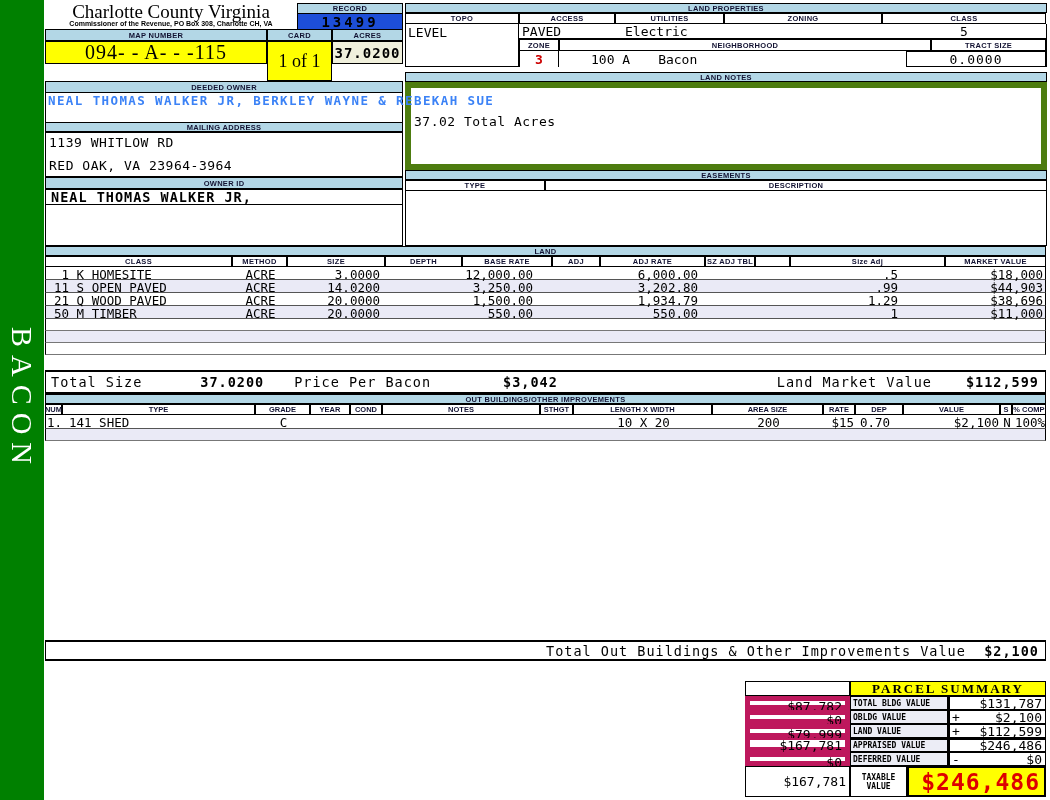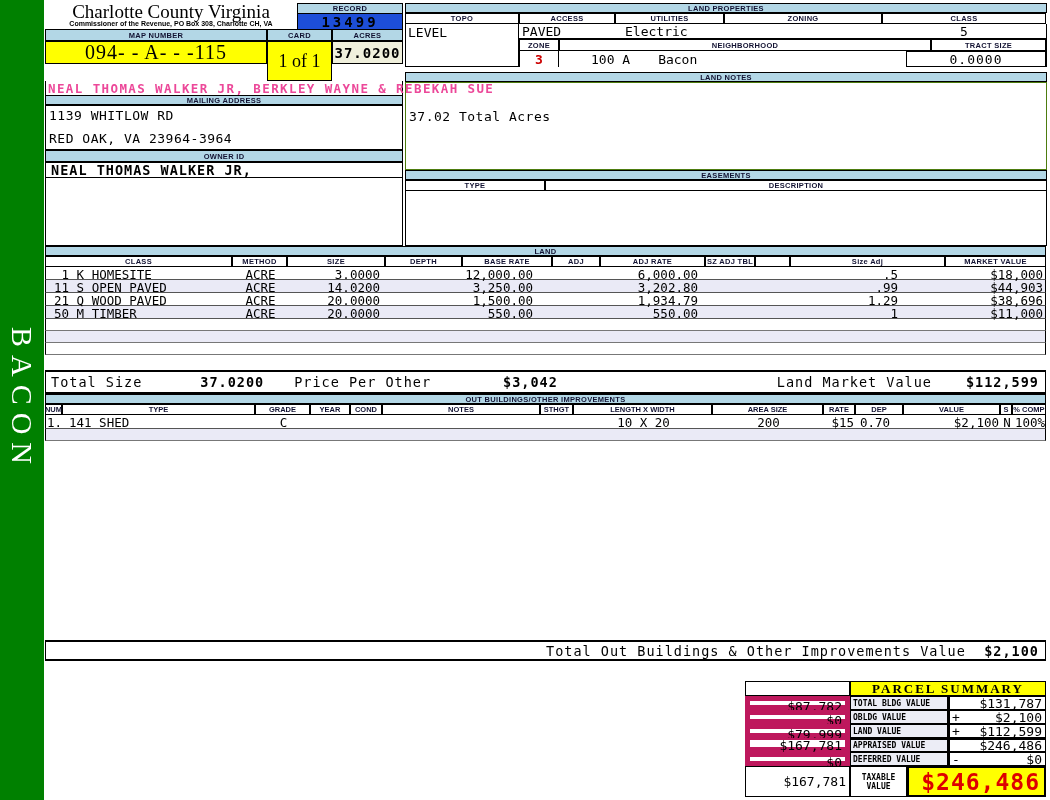--- a/index.html
+++ b/index.html
@@ -41,22 +41,22 @@
   .map-grid .bar { height:12px; }
   .map-val  { height:23px; background:#ffff00; border:1px solid #000; font-size:20px;
               display:flex; align-items:center; justify-content:center; letter-spacing:1px; }
   .card-val { height:40px; background:#ffff00; border:1px solid #000; font-size:18px;
               display:flex; align-items:center; justify-content:center; }
   .acres-val{ height:23px; background:#f0f0dc; border:1px solid #000; font-weight:bold;
               font-size:14px; letter-spacing:1px; display:flex; align-items:center; justify-content:center; }
 
   .left-col > .bar { height:12px; }
   .bar-thin { height:10px !important; }
-  .deeded-name { height:14px; border-left:1px solid #000; border-right:1px solid #000;
-                 font-weight:bold; font-size:12.5px; letter-spacing:1.4px; color:#ec4899;
+  .deeded-name { height:29px; border-left:1px solid #000; border-right:1px solid #000;
+                 font-weight:bold; font-size:12.5px; letter-spacing:1.4px; color:#3b82f6;
                  white-space:pre; overflow:visible; position:relative; z-index:3; padding-left:2px; }
   .addr-box { height:45px; border:1px solid #000; font-size:13px; padding:2px 2px 3px 3px;
               display:flex; flex-direction:column; justify-content:space-between; letter-spacing:.5px; }
   .ownerid { height:16px; border:1px solid #000; font-weight:bold; font-size:13.5px;
              letter-spacing:1px; display:flex; align-items:center; padding-left:5px; }
   .empty-box { flex:1; border:1px solid #000; border-top:none; }
 
   .right-col > .bar { height:10px; }
   .lp-heads { display:grid; grid-template-columns:114px 96px 109px 158px 164px; height:11px; }
   .lp-heads .hcell { height:11px; }
@@ -75,21 +75,21 @@
   .zone-vals { height:16px; display:flex; font-size:13px; align-items:center; }
   .zv-zone { width:40px; text-align:center; color:#cc0000; font-weight:bold;
              border-left:1px solid #000; border-right:1px solid #000; align-self:stretch;
              display:flex; align-items:center; justify-content:center; }
   .zv-mid { flex:1; display:flex; }
   .zv-code { margin-left:32px; }
   .zv-name { margin-left:28px; }
   .zv-tract { width:140px; text-align:center; border:1px solid #000; align-self:stretch;
               display:flex; align-items:center; justify-content:center; letter-spacing:1px; }
   .spacer5 { height:5px; }
-  .notes-box { height:88px; border:1px solid #4d7c0f; font-size:13px; padding:26px 0 0 3px; letter-spacing:.5px; }
+  .notes-box { height:88px; border:6px solid #4d7c0f; font-size:13px; padding:26px 0 0 3px; letter-spacing:.5px; }
   .ease-heads { display:flex; height:11px; }
   .eh-type { width:140px; }
   .eh-desc { flex:1; }
   .ease-box { flex:1; border:1px solid #000; border-top:none; }
 
   
   .land-grid { display:grid;
     grid-template-columns:187px 55px 98px 77px 90px 48px 105px 50px 35px 155px 101px; }
   .land-grid .hcell { height:11px; }
   .land-row { height:13px; font-size:12.5px; border-bottom:1px solid #555;
@@ -191,20 +191,21 @@
 
       <div class="map-grid">
         <div class="bar lbl">MAP NUMBER</div>
         <div class="bar lbl">CARD</div>
         <div class="bar lbl">ACRES</div>
         <div class="map-val serif">094- - A- - -115</div>
         <div class="card-val serif">1 of 1</div>
         <div class="acres-val mono">37.0200</div>
       </div>
 
+      <div class="bar lbl">DEEDED OWNER</div>
       <div class="deeded-name mono">NEAL THOMAS WALKER JR, BERKLEY WAYNE &amp; REBEKAH SUE</div>
 
       <div class="bar lbl bar-thin">MAILING ADDRESS</div>
       <div class="addr-box mono">
         <div>1139 WHITLOW RD</div>
         <div>RED OAK, VA 23964-3964</div>
       </div>
 
       <div class="bar lbl">OWNER ID</div>
       <div class="ownerid mono">NEAL THOMAS WALKER JR,</div>
@@ -326,21 +327,21 @@
     </div>
     <div class="empty-row"></div>
     <div class="empty-row stripe"></div>
     <div class="empty-row"></div>
 
     <div class="gap15"></div>
 
     <div class="totals-row mono">
       <span class="t-acres-lbl">Total Size</span>
       <span class="t-acres-val b">37.0200</span>
-      <span class="t-ppa-lbl">Price Per Other</span>
+      <span class="t-ppa-lbl">Price Per Bacon</span>
       <span class="t-ppa-val b">$3,042</span>
       <span class="t-flex"></span>
       <span>Land Market Value</span>
       <span class="t-lmv-val b">$112,599</span>
     </div>
   </div>
 
   <div>
     <div class="bar lbl" style="height:10px;">OUT BUILDINGS/OTHER IMPROVEMENTS</div>
     <div class="outb-grid">

